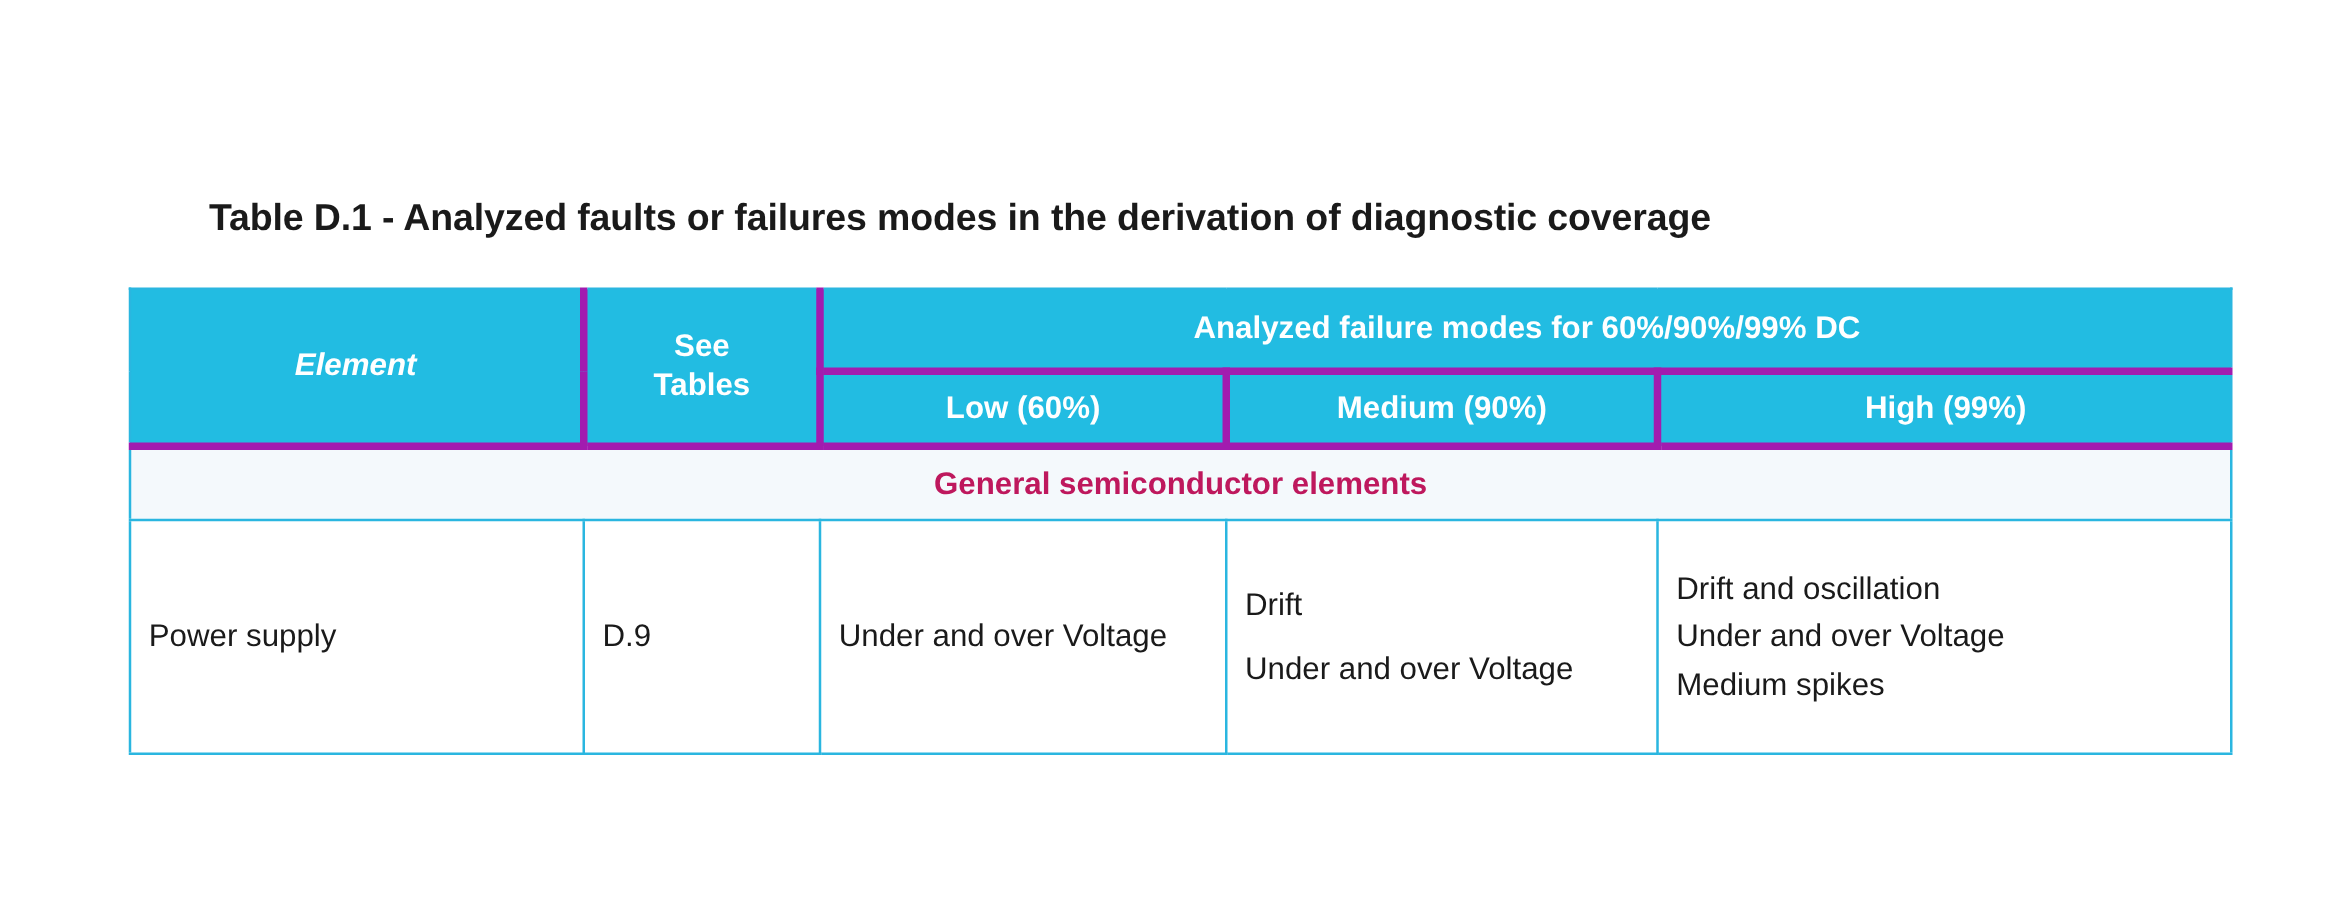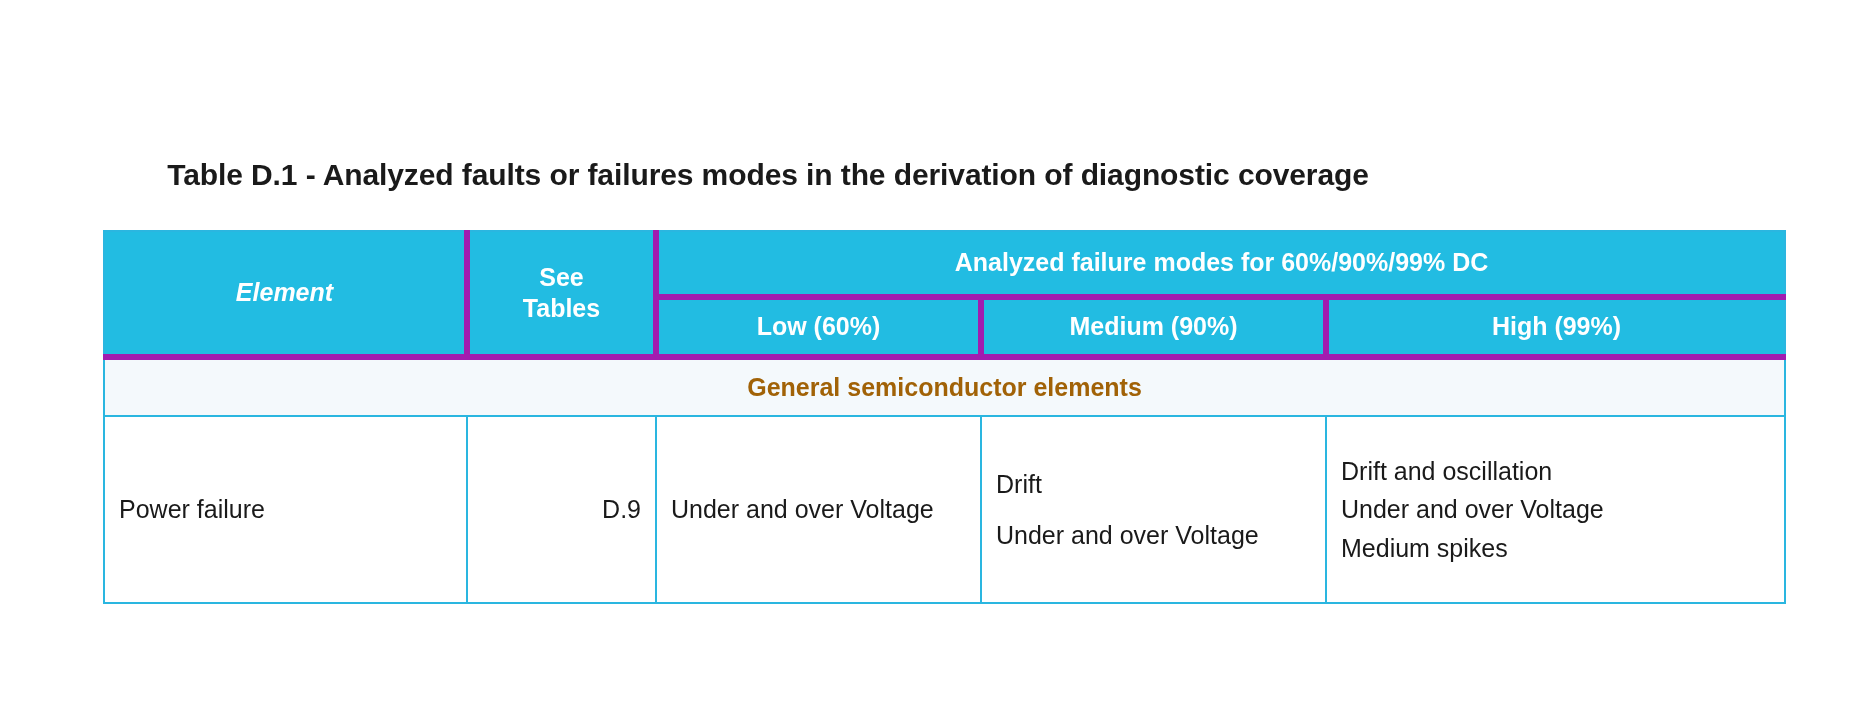--- a/index.html
+++ b/index.html
@@ -74,21 +74,21 @@
 
   .hdr-element,
   .hdr-tables { height: 116px; }
 
   .hdr-span { height: 62px; }
   .hdr-sub  { height: 54px; }
 
   
   .section-row td {
     background: #f4f9fc;
-    color: #a16207;
+    color: #be185d;
     font-weight: bold;
     font-size: 25px;
     text-align: center;
     vertical-align: middle;
     height: 55px;
     border-top: 2px solid #2ab6e0;
     border-bottom: 2px solid #2ab6e0;
     border-left: none;
     border-right: none;
     padding: 0 6px;
@@ -102,21 +102,21 @@
     line-height: 1.22;
     vertical-align: middle;
     height: 173px;
     border: 2px solid #2ab6e0;
     padding: 6px 14px;
   }
   .body-row td.cell-first { border-left: none; }
   .body-row td.cell-last  { border-right: none; }
 
   .cell-element { text-align: left; padding-left: 16px; }
-  .cell-tables  { text-align: right; }
+  .cell-tables  { text-align: left; }
 
   .cell-modes { text-align: left; vertical-align: middle; }
   .cell-modes .mode-line { display: block; }
   .cell-modes .mode-line + .mode-line { margin-top: 20px; }
 
   .cell-low   { vertical-align: middle; }
   .cell-med   { vertical-align: top; padding-top: 18px; margin-left: 48px; }
   .cell-high  { vertical-align: middle; }
   .cell-high .mode-line + .mode-line { margin-top: 8px; }
 </style>
@@ -149,21 +149,21 @@
           <th class="hdr hdr-sub">Low (60%)</th>
           <th class="hdr hdr-sub">Medium (90%)</th>
           <th class="hdr hdr-sub hdr-high">High (99%)</th>
         </tr>
       </thead>
       <tbody>
         <tr class="section-row">
           <td colspan="5">General semiconductor elements</td>
         </tr>
         <tr class="body-row">
-          <td class="cell-element cell-first">Power failure</td>
+          <td class="cell-element cell-first">Power supply</td>
           <td class="cell-tables">
             <span>D.9</span>
           </td>
           <td class="cell-modes cell-low">
             <span class="mode-line">Under and over Voltage</span>
           </td>
           <td class="cell-modes cell-med">
             <span class="mode-line">Drift</span>
             <span class="mode-line">Under and over Voltage</span>
           </td>

